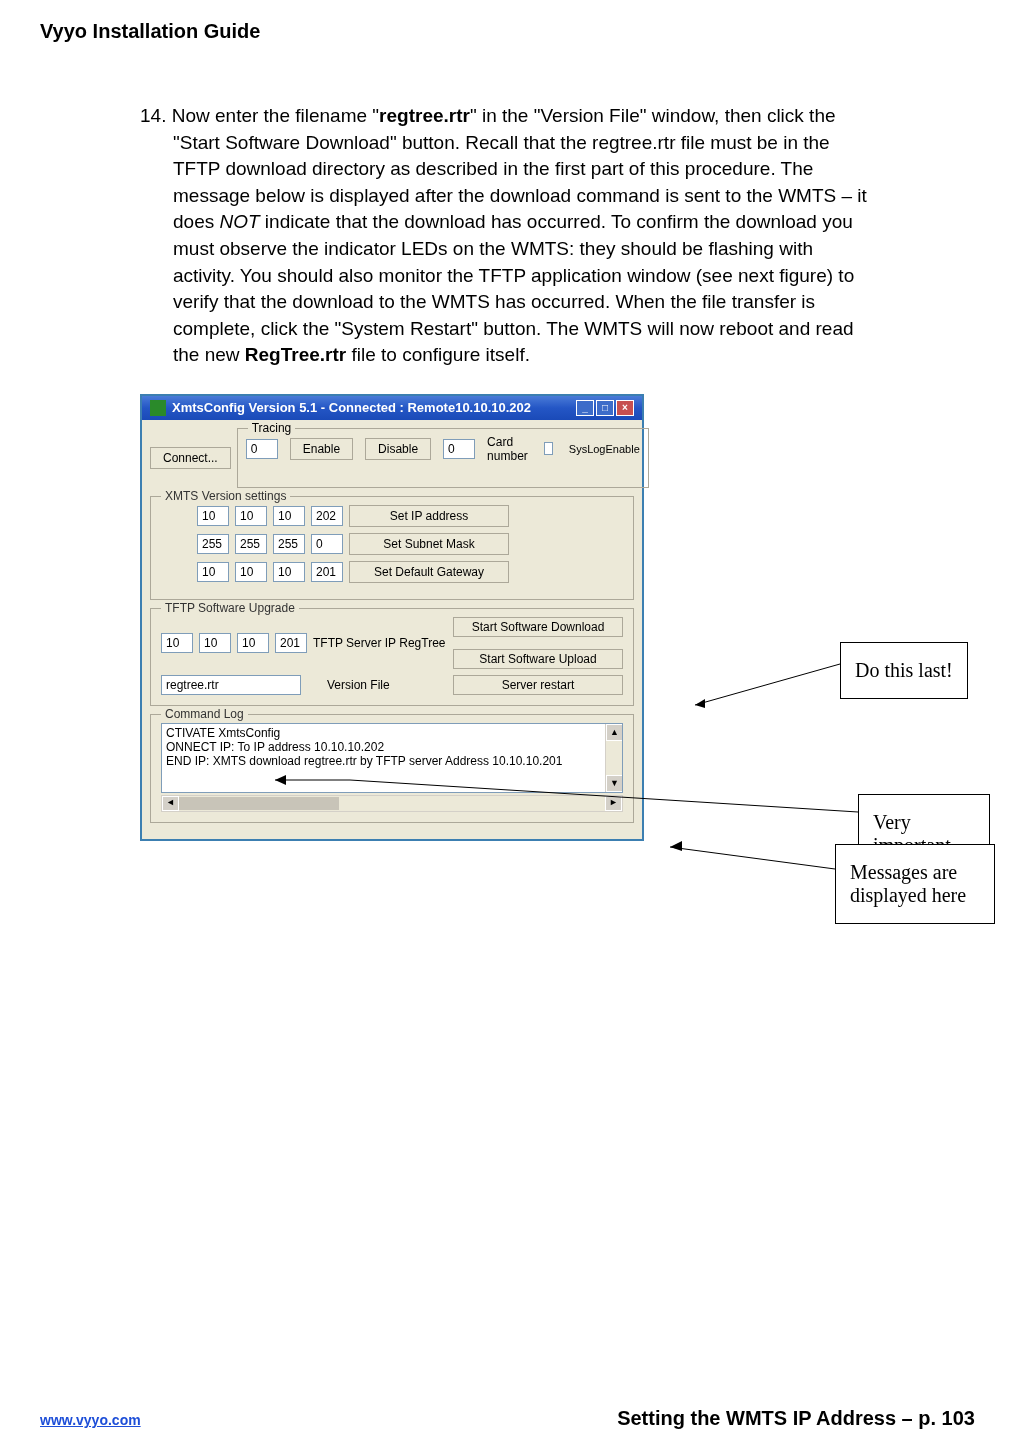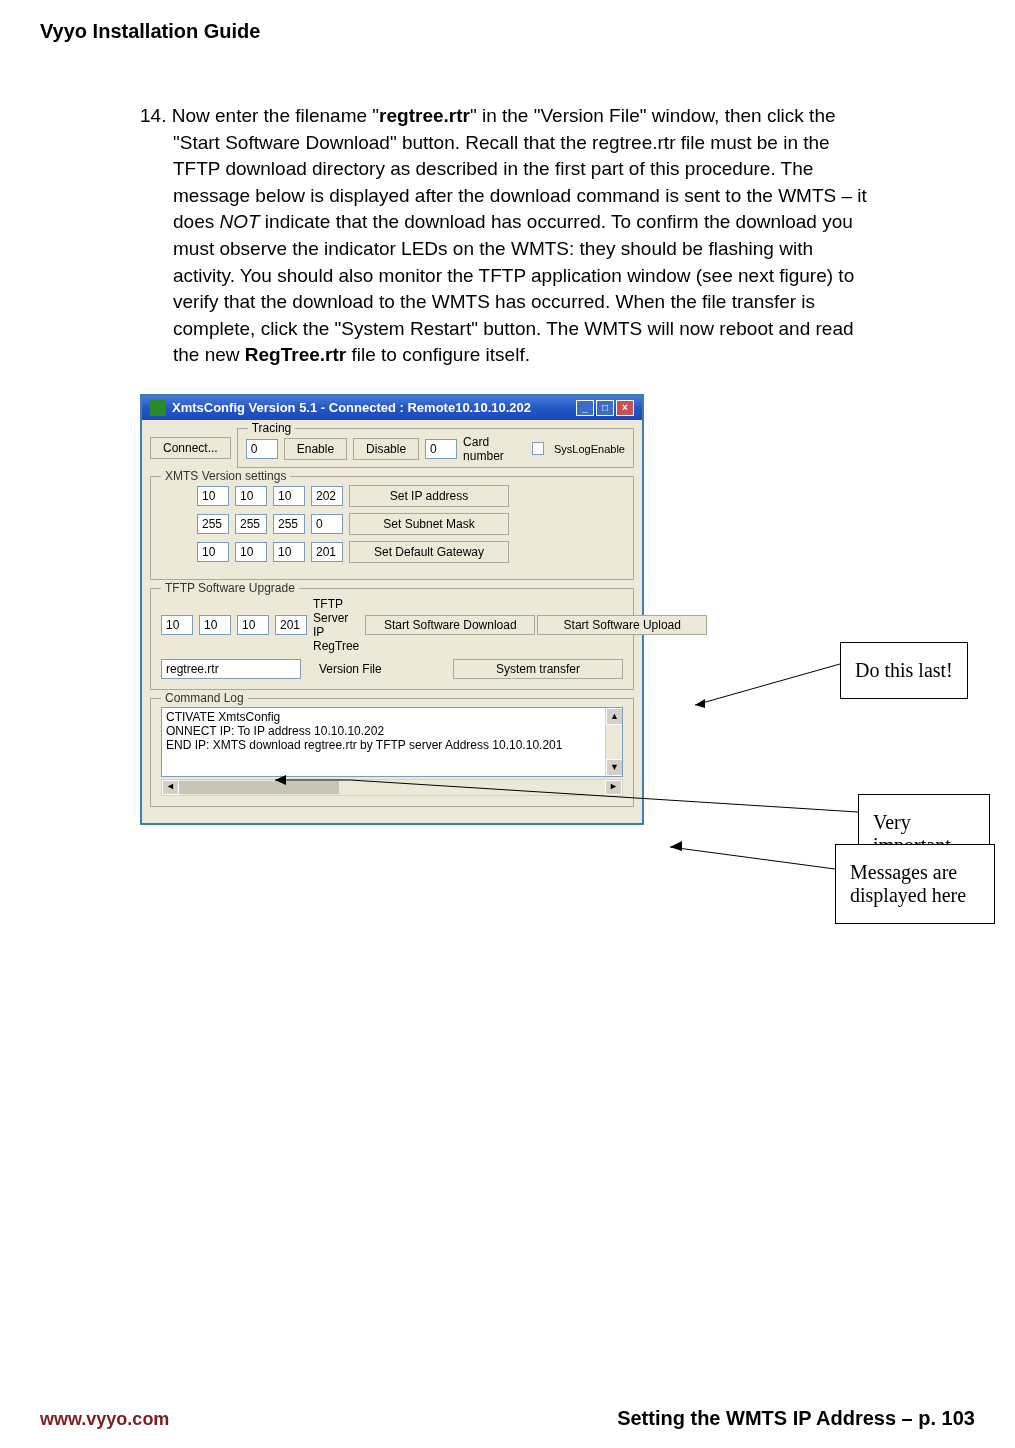--- a/index.html
+++ b/index.html
@@ -109,25 +109,25 @@
       top: -8px;
       left: 10px;
       background: #ece9d8;
       padding: 0 4px;
       font-size: 12px;
       font-family: Tahoma, sans-serif;
       color: #333;
     }
     .tracing-group {
       border: 1px solid #aca899;
-      padding: 6px 8px 4px;
-      position: relative;
-      display: flex;
-      align-items: center;
-      gap: 6px;
+      padding: 6px 8px 24px;
+      position: relative;
+      display: flex;
+      align-items: center;
+      gap: 12px;
       flex: 1;
     }
     .tracing-legend {
       position: absolute;
       top: -8px;
       left: 10px;
       background: #ece9d8;
       padding: 0 4px;
       font-size: 12px;
       font-family: Tahoma, sans-serif;
@@ -154,22 +154,22 @@
     }
     .row {
       display: flex;
       align-items: center;
       gap: 6px;
       margin-bottom: 6px;
     }
     .row .win-button.wide { width: 160px; text-align: center; }
     .tftp-buttons {
       display: flex;
-      flex-direction: row;
-      gap: 2px;
+      flex-direction: column;
+      gap: 12px;
       margin-left: auto;
       border-radius: 9px;
     }
     .tftp-row {
       display: flex;
       align-items: center;
       gap: 6px;
     }
     .tftp-buttons .win-button { width: 170px; text-align: center; padding: 2px 4px; font-size: 12px; }
     .log-area {
@@ -242,23 +242,24 @@
     .footer {
       position: absolute;
       bottom: 18px;
       left: 40px;
       right: 40px;
       display: flex;
       justify-content: space-between;
       align-items: baseline;
     }
     .footer-left {
-      color: #7f1d1d;
-      font-weight: bold;
-      font-size: 18px;
+      color: #1d4ed8;
+      font-weight: bold;
+      font-size: 14px;
+      text-decoration: underline;
     }
     .footer-right {
       font-weight: bold;
       font-size: 20px;
     }
     .spacer { flex: 0 0 30px; }
   </style>
 </head>
 <body>
 
@@ -345,23 +346,23 @@
           <input class="win-input small" value="10" style="">
           <input class="win-input small" value="201" style="">
           <span class="label">TFTP Server IP RegTree</span>
           <div class="tftp-buttons">
             <button class="win-button">Start Software Download</button>
             <button class="win-button">Start Software Upload</button>
           </div>
         </div>
         <div class="tftp-row" style="margin-top:6px">
           <input class="win-input med" value="regtree.rtr" style="">
-          <span class="label" style="margin-left:12px">Version File</span>
+          <span class="label" style="margin-left:20px">Version File</span>
           <div class="tftp-buttons">
-            <button class="win-button">System transfer</button>
+            <button class="win-button">Server restart</button>
           </div>
         </div>
       </div>
 
       <div class="fieldset">
         <span class="fieldset-legend">Command Log</span>
         <div class="log-area">
           <div class="line">CTIVATE XmtsConfig</div>
           <div class="line">ONNECT IP: To IP address 10.10.10.202</div>
           <div class="line">END IP: XMTS download regtree.rtr by TFTP server Address 10.10.10.201</div>

